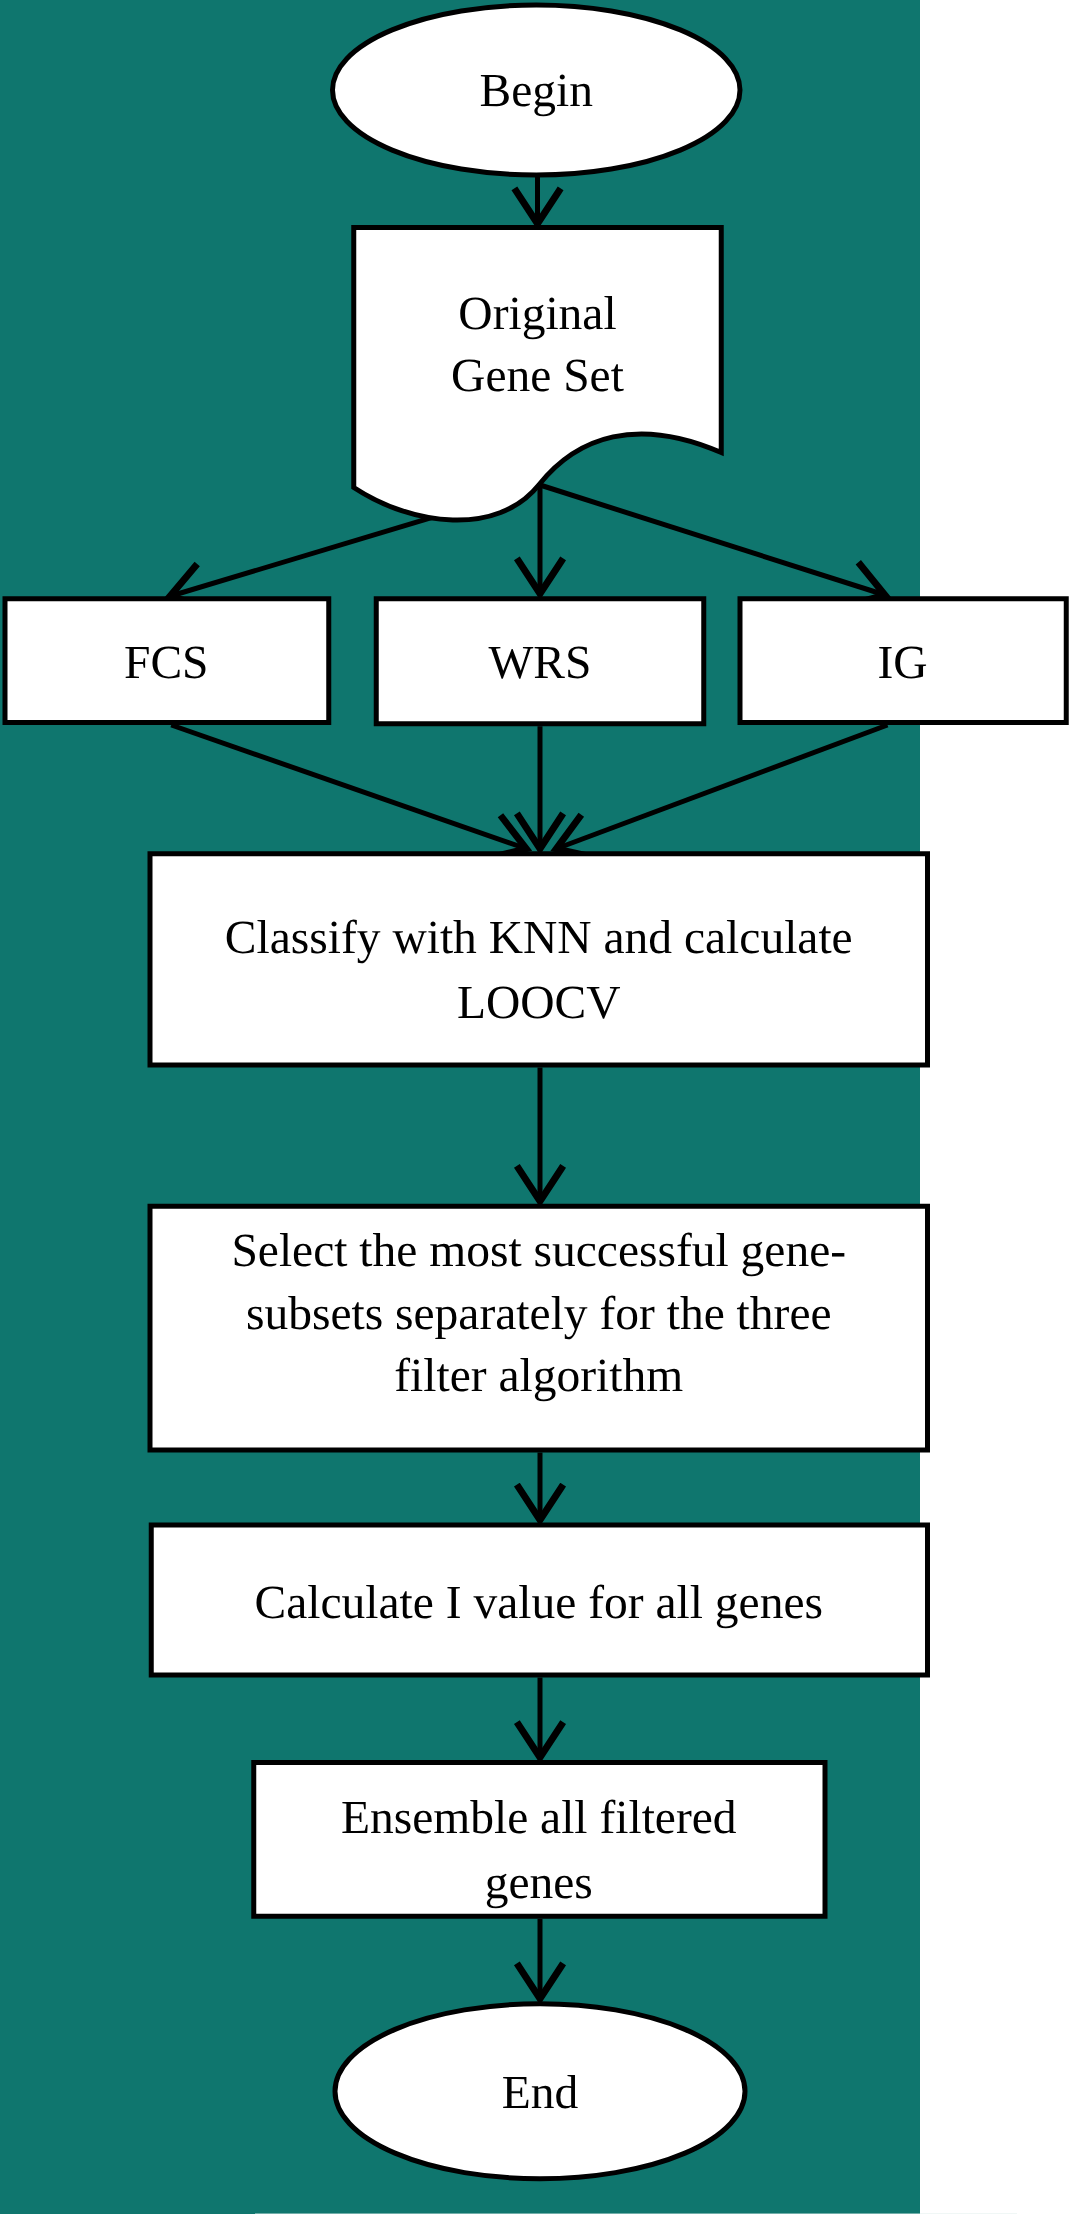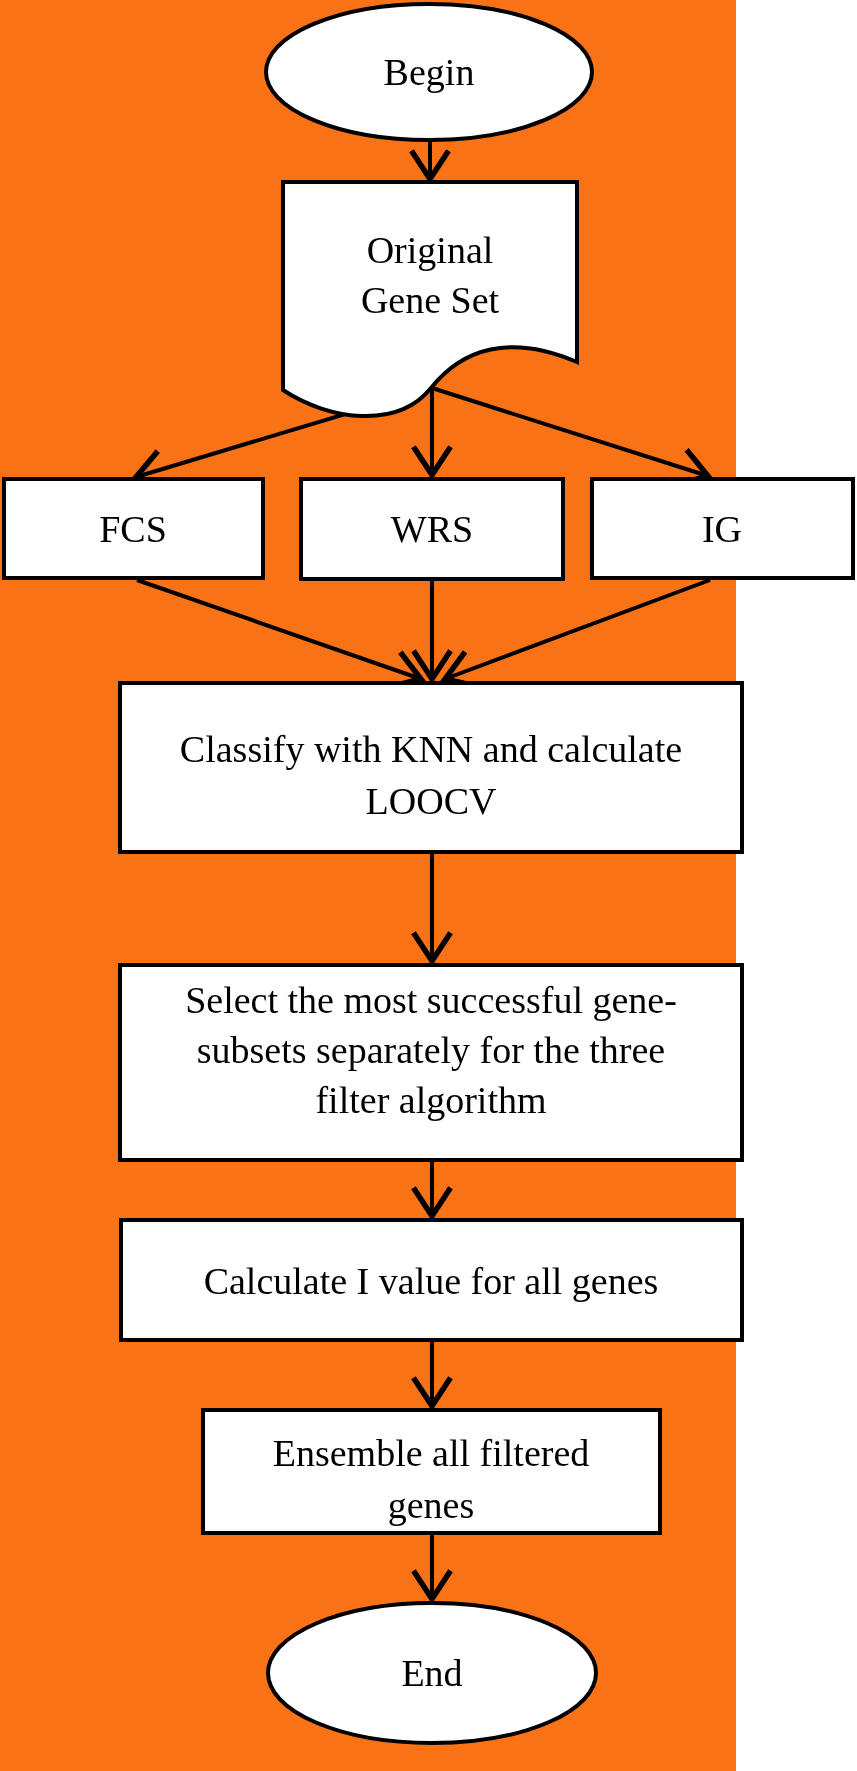--- a/index.html
+++ b/index.html
@@ -4,21 +4,21 @@
 <style>
   html, body {
     margin: 0;
     padding: 0;
     background: #ffffff;
   }
   .page {
     position: relative;
     width: 736px;
     height: 1771px;
-    background: #f97316;
+    background: #0f766e;
     font-family: "Liberation Serif", serif;
   }
   svg { display: block; }
   .shape {
     fill: #ffffff;
     stroke: #000000;
     stroke-width: 4;
   }
   .edge {
     fill: none;

